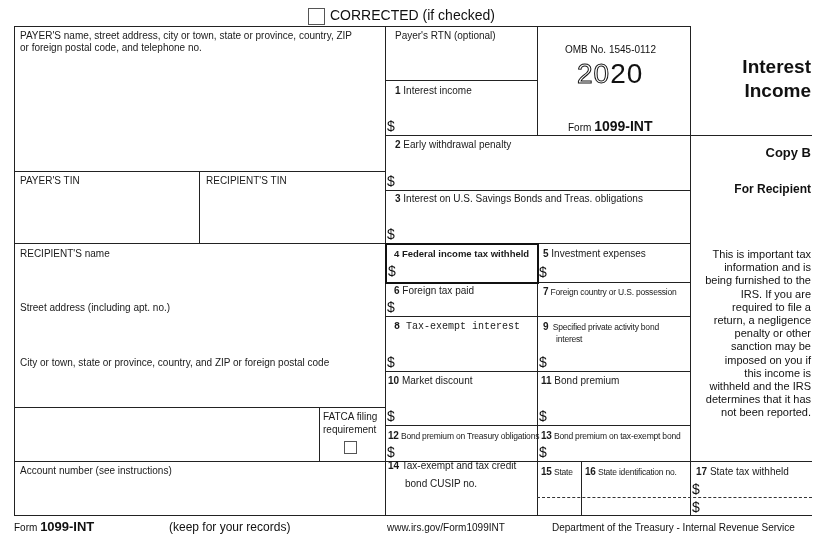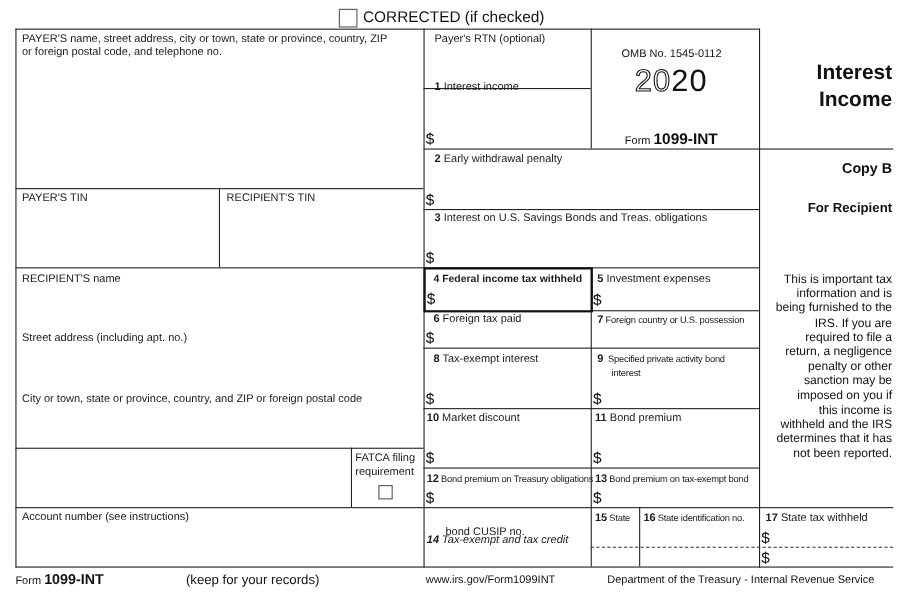--- a/index.html
+++ b/index.html
@@ -69,21 +69,21 @@
 <div class="lbl" style="left:323px;top:411px;">FATCA filing</div>
 <div class="lbl" style="left:323px;top:424px;">requirement</div>
 <div class="chk" style="left:344px;top:441px;width:11px;height:11px;"></div>
 
 <div class="lbl" style="left:20px;top:465px;">Account number (see instructions)</div>
 <div class="abs" style="left:15px;top:478px;width:369px;height:36px;"></div>
 
 <div class="lbl" style="left:395px;top:30px;">Payer's RTN (optional)</div>
 <div class="abs" style="left:386px;top:44px;width:150px;height:35px;"></div>
 
-<div class="lbl" style="left:395px;top:74px;"><b>1</b> <span>Interest income</span></div>
+<div class="lbl" style="left:395px;top:85px;"><b>1</b> <span>Interest income</span></div>
 <div class="dollar" style="left:387px;top:119px;">$</div>
 <div class="abs" style="left:398px;top:100px;width:138px;height:34px;"></div>
 
 <div class="abs" style="left:565px;top:29px;font-size:10px;margin-top:15px;">OMB No. 1545-0112</div>
 <div class="abs" style="left:577px;top:58px;font-size:28px;line-height:32px;font-weight:normal;letter-spacing:1px;">
   <span style="color:#fff;-webkit-text-stroke:1px #111;">20</span><span style="color:#111;">20</span>
 </div>
 <div class="abs" style="left:568px;top:118px;font-size:10px;line-height:16px;">
   <span>Form</span> <b style="font-size:14px;">1099-INT</b>
 </div>
@@ -105,21 +105,21 @@
 <div class="dollar" style="left:539px;top:265px;">$</div>
 <div class="abs" style="left:550px;top:260px;width:138px;height:21px;"></div>
 
 <div class="lbl" style="left:394px;top:285px;"><b>6</b> <span>Foreign tax paid</span></div>
 <div class="dollar" style="left:387px;top:300px;">$</div>
 <div class="abs" style="left:398px;top:298px;width:138px;height:17px;"></div>
 
 <div class="lbl small" style="left:543px;top:286px;"><b style="font-size:10px;">7</b> <span>Foreign country or U.S. possession</span></div>
 <div class="abs" style="left:540px;top:298px;width:148px;height:17px;"></div>
 
-<div class="lbl" style="left:394px;top:321px;"><b>8</b> <span>Tax-exempt interest</span></div>
+<div class="lbl" style="left:394px;top:321px;font-family:Liberation Mono, monospace;"><b>8</b> <span>Tax-exempt interest</span></div>
 <div class="dollar" style="left:387px;top:355px;">$</div>
 <div class="abs" style="left:398px;top:336px;width:138px;height:34px;"></div>
 
 <div class="lbl small" style="left:543px;top:321px;"><b style="font-size:10px;">9</b>&nbsp; <span>Specified private activity bond</span></div>
 <div class="lbl small" style="left:556px;top:334px;">interest</div>
 <div class="dollar" style="left:539px;top:355px;">$</div>
 <div class="abs" style="left:550px;top:346px;width:138px;height:24px;"></div>
 
 <div class="lbl" style="left:388px;top:375px;"><b>10</b> <span>Market discount</span></div>
 <div class="dollar" style="left:387px;top:409px;">$</div>
@@ -130,21 +130,21 @@
 <div class="abs" style="left:550px;top:390px;width:138px;height:34px;"></div>
 
 <div class="lbl small" style="left:388px;top:430px;"><b style="font-size:10px;">12</b> <span>Bond premium on Treasury obligations</span></div>
 <div class="dollar" style="left:387px;top:445px;">$</div>
 <div class="abs" style="left:398px;top:442px;width:138px;height:18px;"></div>
 
 <div class="lbl small" style="left:541px;top:430px;"><b style="font-size:10px;">13</b> <span>Bond premium on tax-exempt bond</span></div>
 <div class="dollar" style="left:539px;top:445px;">$</div>
 <div class="abs" style="left:550px;top:442px;width:138px;height:18px;"></div>
 
-<div class="lbl" style="left:388px;top:486px;font-style:italic;"><b>14</b> <span>Tax-exempt and tax credit</span></div>
+<div class="lbl" style="left:388px;top:460px;"><b>14</b> <span>Tax-exempt and tax credit</span></div>
 <div class="lbl" style="left:405px;top:478px;">bond CUSIP no.</div>
 <div class="abs" style="left:386px;top:490px;width:150px;height:24px;"></div>
 
 <div class="lbl small" style="left:541px;top:466px;"><b style="font-size:10px;">15</b> <span>State</span></div>
 <div class="abs" style="left:538px;top:478px;width:42px;height:18px;"></div>
 <div class="abs" style="left:538px;top:499px;width:42px;height:15px;"></div>
 
 <div class="lbl small" style="left:585px;top:466px;"><b style="font-size:10px;">16</b> <span>State identification no.</span></div>
 <div class="abs" style="left:582px;top:478px;width:107px;height:18px;"></div>
 <div class="abs" style="left:582px;top:499px;width:107px;height:15px;"></div>

